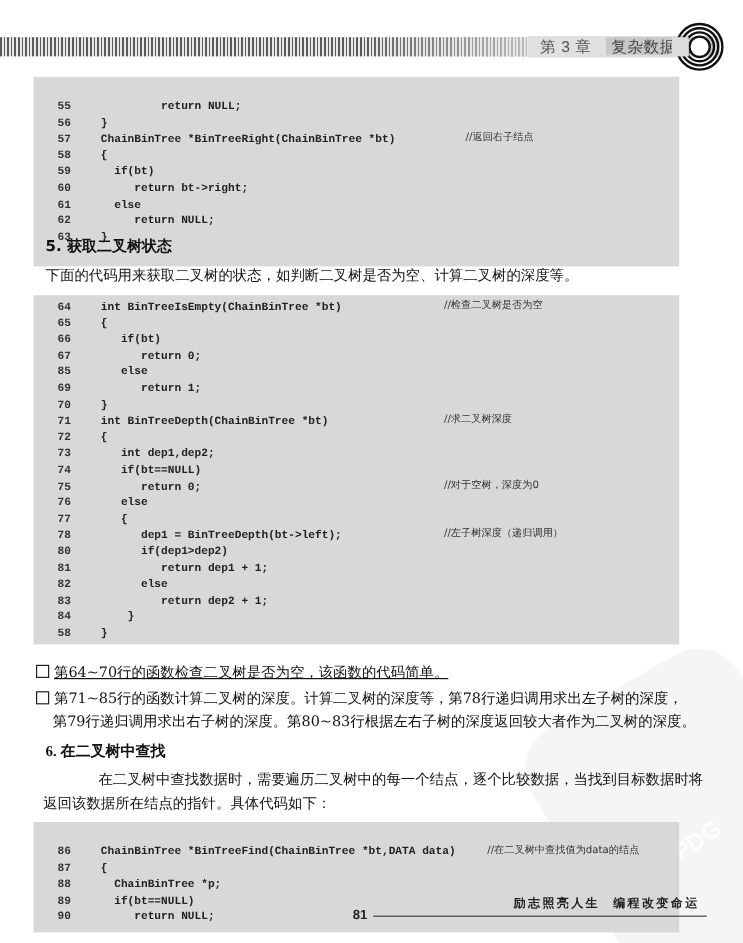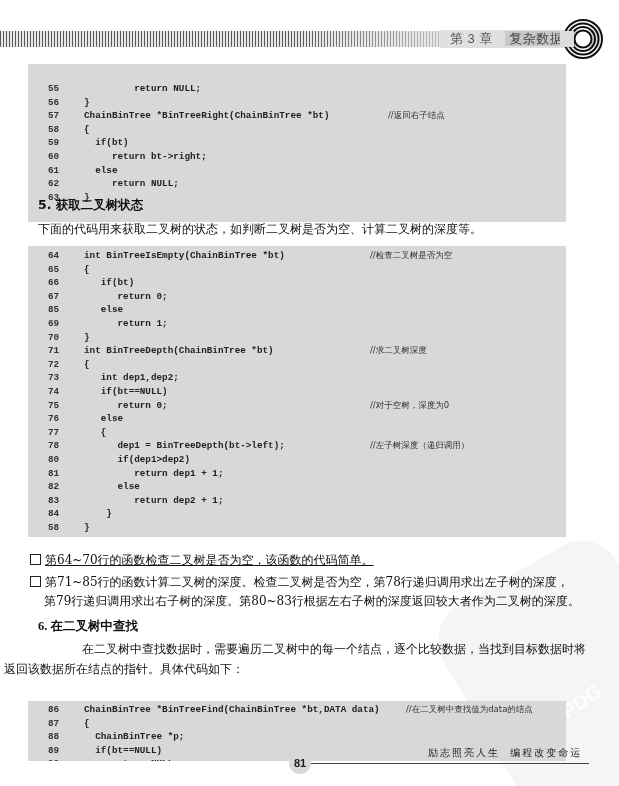--- a/index.html
+++ b/index.html
@@ -54,21 +54,21 @@
     position:absolute; left:560px; top:690px; font-size:20px; color:#fff; transform:rotate(-35deg);
     font-family:"Liberation Sans", sans-serif; font-weight:bold; opacity:0.9;
   }
   .page-num {
     position:absolute; left:289px; top:752px; width:22px; height:22px; border-radius:50%;
     background:#d8d8d8; font-size:11px; font-weight:bold; text-align:center; line-height:22px;
     font-family:"Liberation Sans", sans-serif; color:#222;
   }
   .footer-line { position:absolute; left:311px; top:763px; width:278px; height:1px; background:#444; }
   .footer-motto {
-    position:absolute; left:428px; top:746px; font-size:10px; font-weight:normal; color:#222; letter-spacing:2px;
+    position:absolute; left:428px; top:746px; font-size:10px; font-weight:bold; color:#222; letter-spacing:2px;
     font-family:"DejaVu Sans", sans-serif; white-space:pre;
   }
 </style>
 </head>
 <body>
 
 <div class="header-bar"></div>
 <div class="header-fade"></div>
 <div class="chapter-label">
   <span>第 3 章</span>
@@ -121,29 +121,29 @@
     <div class="code-line"><span class="ln">82</span><span class="code">      else</span></div>
     <div class="code-line"><span class="ln">83</span><span class="code">         return dep2 + 1;</span></div>
     <div class="code-line"><span class="ln">84</span><span class="code">    }</span></div>
     <div class="code-line"><span class="ln">58</span><span class="code">}</span></div>
   </div>
 
 <div class="bullet" style="top:552px;text-decoration:underline;">
   <span class="checkbox"></span><span>第64~70行的函数检查二叉树是否为空，该函数的代码简单。</span>
 </div>
 <div class="bullet" style="top:574px;">
-  <span class="checkbox"></span><span>第71~85行的函数计算二叉树的深度。检查二叉树是否为空，第78行递归调用求出左子树的深度，</span>
+  <span class="checkbox"></span><span>第71~85行的函数计算二叉树的深度。计算二叉树的深度等，第78行递归调用求出左子树的深度，</span>
 </div>
 <div class="para" style="left:44px; top:593px;">第79行递归调用求出右子树的深度。第80~83行根据左右子树的深度返回较大者作为二叉树的深度。</div>
 
 <div class="heading" style="top:618px;font-family:Liberation Serif, serif;">6. 在二叉树中查找</div>
 <div class="para" style="left:38px; top:641px;margin-left:44px;">在二叉树中查找数据时，需要遍历二叉树中的每一个结点，逐个比较数据，当找到目标数据时将</div>
-<div class="para" style="left:4px; top:661px;">返回该数据所在结点的指针。具体代码如下：</div>
+<div class="para" style="left:36px; top:661px;">返回该数据所在结点的指针。具体代码如下：</div>
 
-<div class="code-box" id="cb3" style="top:701px; padding:2px 0; height:56px; overflow:hidden;">
+<div class="code-box" id="cb3" style="top:685px; padding:18px 0; height:56px; overflow:hidden;">
     <div class="code-line"><span class="ln">86</span><span class="code">ChainBinTree *BinTreeFind(ChainBinTree *bt,DATA data)</span><span class="cmt" style="left: 378px;">//在二叉树中查找值为data的结点</span></div>
     <div class="code-line"><span class="ln">87</span><span class="code">{</span></div>
     <div class="code-line"><span class="ln">88</span><span class="code">  ChainBinTree *p;</span></div>
     <div class="code-line"><span class="ln">89</span><span class="code">  if(bt==NULL)</span></div>
     <div class="code-line"><span class="ln">90</span><span class="code">     return NULL;</span></div>
   </div>
 
 <div class="footer-motto">励志照亮人生  编程改变命运</div>
 <div class="page-num">81</div>
 <div class="footer-line"></div>

